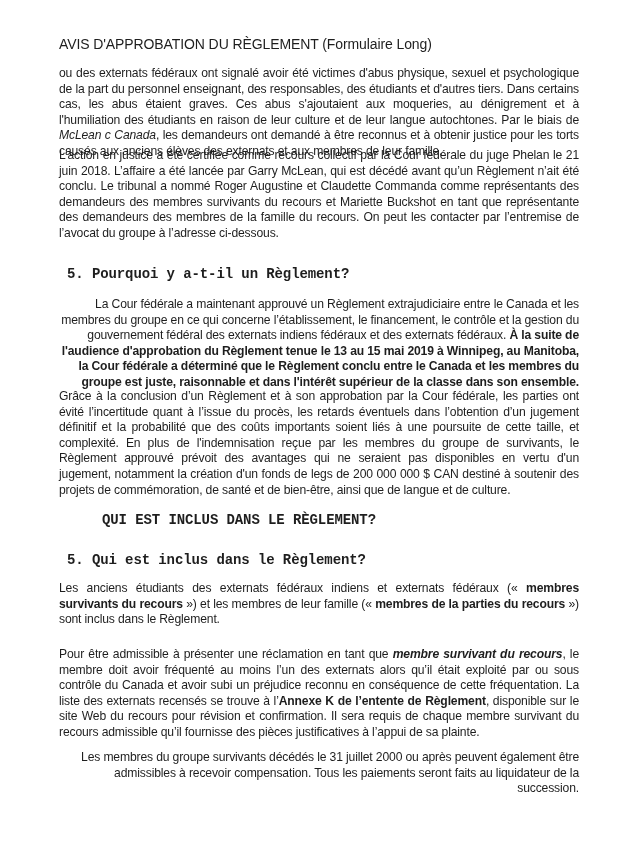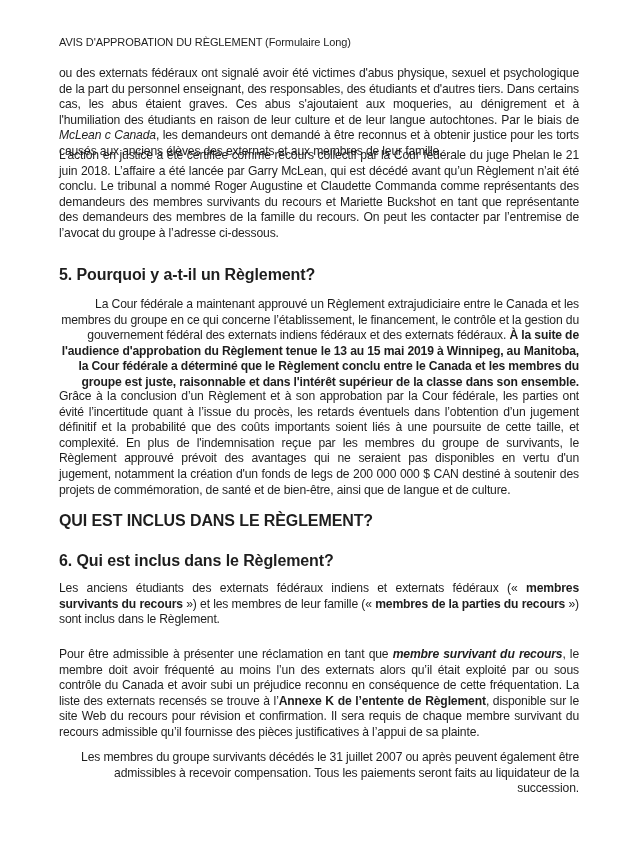--- a/index.html
+++ b/index.html
@@ -18,41 +18,42 @@
     .page {
       position: absolute;
       left: 59px;
       top: 0;
       width: 522px;
     }
     .header {
       position: absolute;
       top: 36px;
       left: 0;
-      font-size: 11px;
+      font-size: 14px;
       letter-spacing: -0.1px;
       white-space: nowrap;
     }
     .block {
       position: absolute;
       left: 0;
       width: 520px;
       font-size: 12.15px;
       line-height: 15.6px;
       letter-spacing: -0.15px;
     }
     .justify { text-align: justify; }
     .left { text-align: right; }
     .heading {
       position: absolute;
-      left: 0;
-      font-size: 16px;
+      left: 8px;
+      font-size: 14px;
       font-weight: bold;
       white-space: nowrap;
       letter-spacing: -0.1px;
+      font-family: Liberation Mono, monospace;
     }
     b { font-weight: bold; }
     i { font-style: italic; }
   </style>
 </head>
 <body>
 
 <div class="page">
 
   <div class="header">AVIS D'APPROBATION DU RÈGLEMENT (Formulaire Long)</div>
@@ -60,23 +61,23 @@
   <div class="block justify" style="top:66px;">ou des externats fédéraux ont signalé avoir été victimes d'abus physique, sexuel et psychologique de la part du personnel enseignant, des responsables, des étudiants et d'autres tiers. Dans certains cas, les abus étaient graves. Ces abus s'ajoutaient aux moqueries, au dénigrement et à l'humiliation des étudiants en raison de leur culture et de leur langue autochtones. Par le biais de <i>McLean c Canada</i>, les demandeurs ont demandé à être reconnus et à obtenir justice pour les torts causés aux anciens élèves des externats et aux membres de leur famille.</div>
 
   <div class="block justify" style="top:148px;">L’action en justice a été certifiée comme recours collectif par la Cour fédérale du juge Phelan le 21 juin 2018. L’affaire a été lancée par Garry McLean, qui est décédé avant qu’un Règlement n’ait été conclu. Le tribunal a nommé Roger Augustine et Claudette Commanda comme représentants des demandeurs des membres survivants du recours et Mariette Buckshot en tant que représentante des demandeurs des membres de la famille du recours. On peut les contacter par l’entremise de l’avocat du groupe à l’adresse ci-dessous.</div>
 
   <div class="heading" style="top:266px;">5. Pourquoi y a-t-il un Règlement?</div>
 
   <div class="block left" style="top:297px;">La Cour fédérale a maintenant approuvé un Règlement extrajudiciaire entre le Canada et les membres du groupe en ce qui concerne l’établissement, le financement, le contrôle et la gestion du gouvernement fédéral des externats indiens fédéraux et des externats fédéraux. <b>À la suite de l'audience d'approbation du Règlement tenue le 13 au 15 mai 2019 à Winnipeg, au Manitoba, la Cour fédérale a déterminé que le Règlement conclu entre le Canada et les membres du groupe est juste, raisonnable et dans l'intérêt supérieur de la classe dans son ensemble.</b></div>
 
   <div class="block justify" style="top:389px;">Grâce à la conclusion d’un Règlement et à son approbation par la Cour fédérale, les parties ont évité l’incertitude quant à l’issue du procès, les retards éventuels dans l’obtention d’un jugement définitif et la probabilité que des coûts importants soient liés à une poursuite de cette taille, et complexité. En plus de l'indemnisation reçue par les membres du groupe de survivants, le Règlement approuvé prévoit des avantages qui ne seraient pas disponibles en vertu d'un jugement, notamment la création d'un fonds de legs de 200 000 000 $ CAN destiné à soutenir des projets de commémoration, de santé et de bien-être, ainsi que de langue et de culture.</div>
 
-  <div class="heading" style="top:512px;">QUI EST INCLUS DANS LE RÈGLEMENT?</div>
+  <div class="heading" style="top:512px;margin-left:35px;">QUI EST INCLUS DANS LE RÈGLEMENT?</div>
 
-  <div class="heading" style="top:552px;">6. Qui est inclus dans le Règlement?</div>
+  <div class="heading" style="top:552px;">5. Qui est inclus dans le Règlement?</div>
 
   <div class="block justify" style="top:581px;">Les anciens étudiants des externats fédéraux indiens et externats fédéraux (« <b>membres survivants du recours</b> ») et les membres de leur famille (« <b>membres de la parties du recours</b> ») sont inclus dans le Règlement.</div>
 
   <div class="block justify" style="top:647px;">Pour être admissible à présenter une réclamation en tant que <b><i>membre survivant du recours</i></b>, le membre doit avoir fréquenté au moins l’un des externats alors qu’il était exploité par ou sous contrôle du Canada et avoir subi un préjudice reconnu en conséquence de cette fréquentation. La liste des externats recensés se trouve à l’<b>Annexe K de l’entente de Règlement</b>, disponible sur le site Web du recours pour révision et confirmation. Il sera requis de chaque membre survivant du recours admissible qu’il fournisse des pièces justificatives à l’appui de sa plainte.</div>
 
-  <div class="block left" style="top:750px;">Les membres du groupe survivants décédés le 31 juillet 2007 ou après peuvent également être admissibles à recevoir compensation. Tous les paiements seront faits au liquidateur de la succession.</div>
+  <div class="block left" style="top:750px;">Les membres du groupe survivants décédés le 31 juillet 2000 ou après peuvent également être admissibles à recevoir compensation. Tous les paiements seront faits au liquidateur de la succession.</div>
 
 </div>
 
 </body></html>

